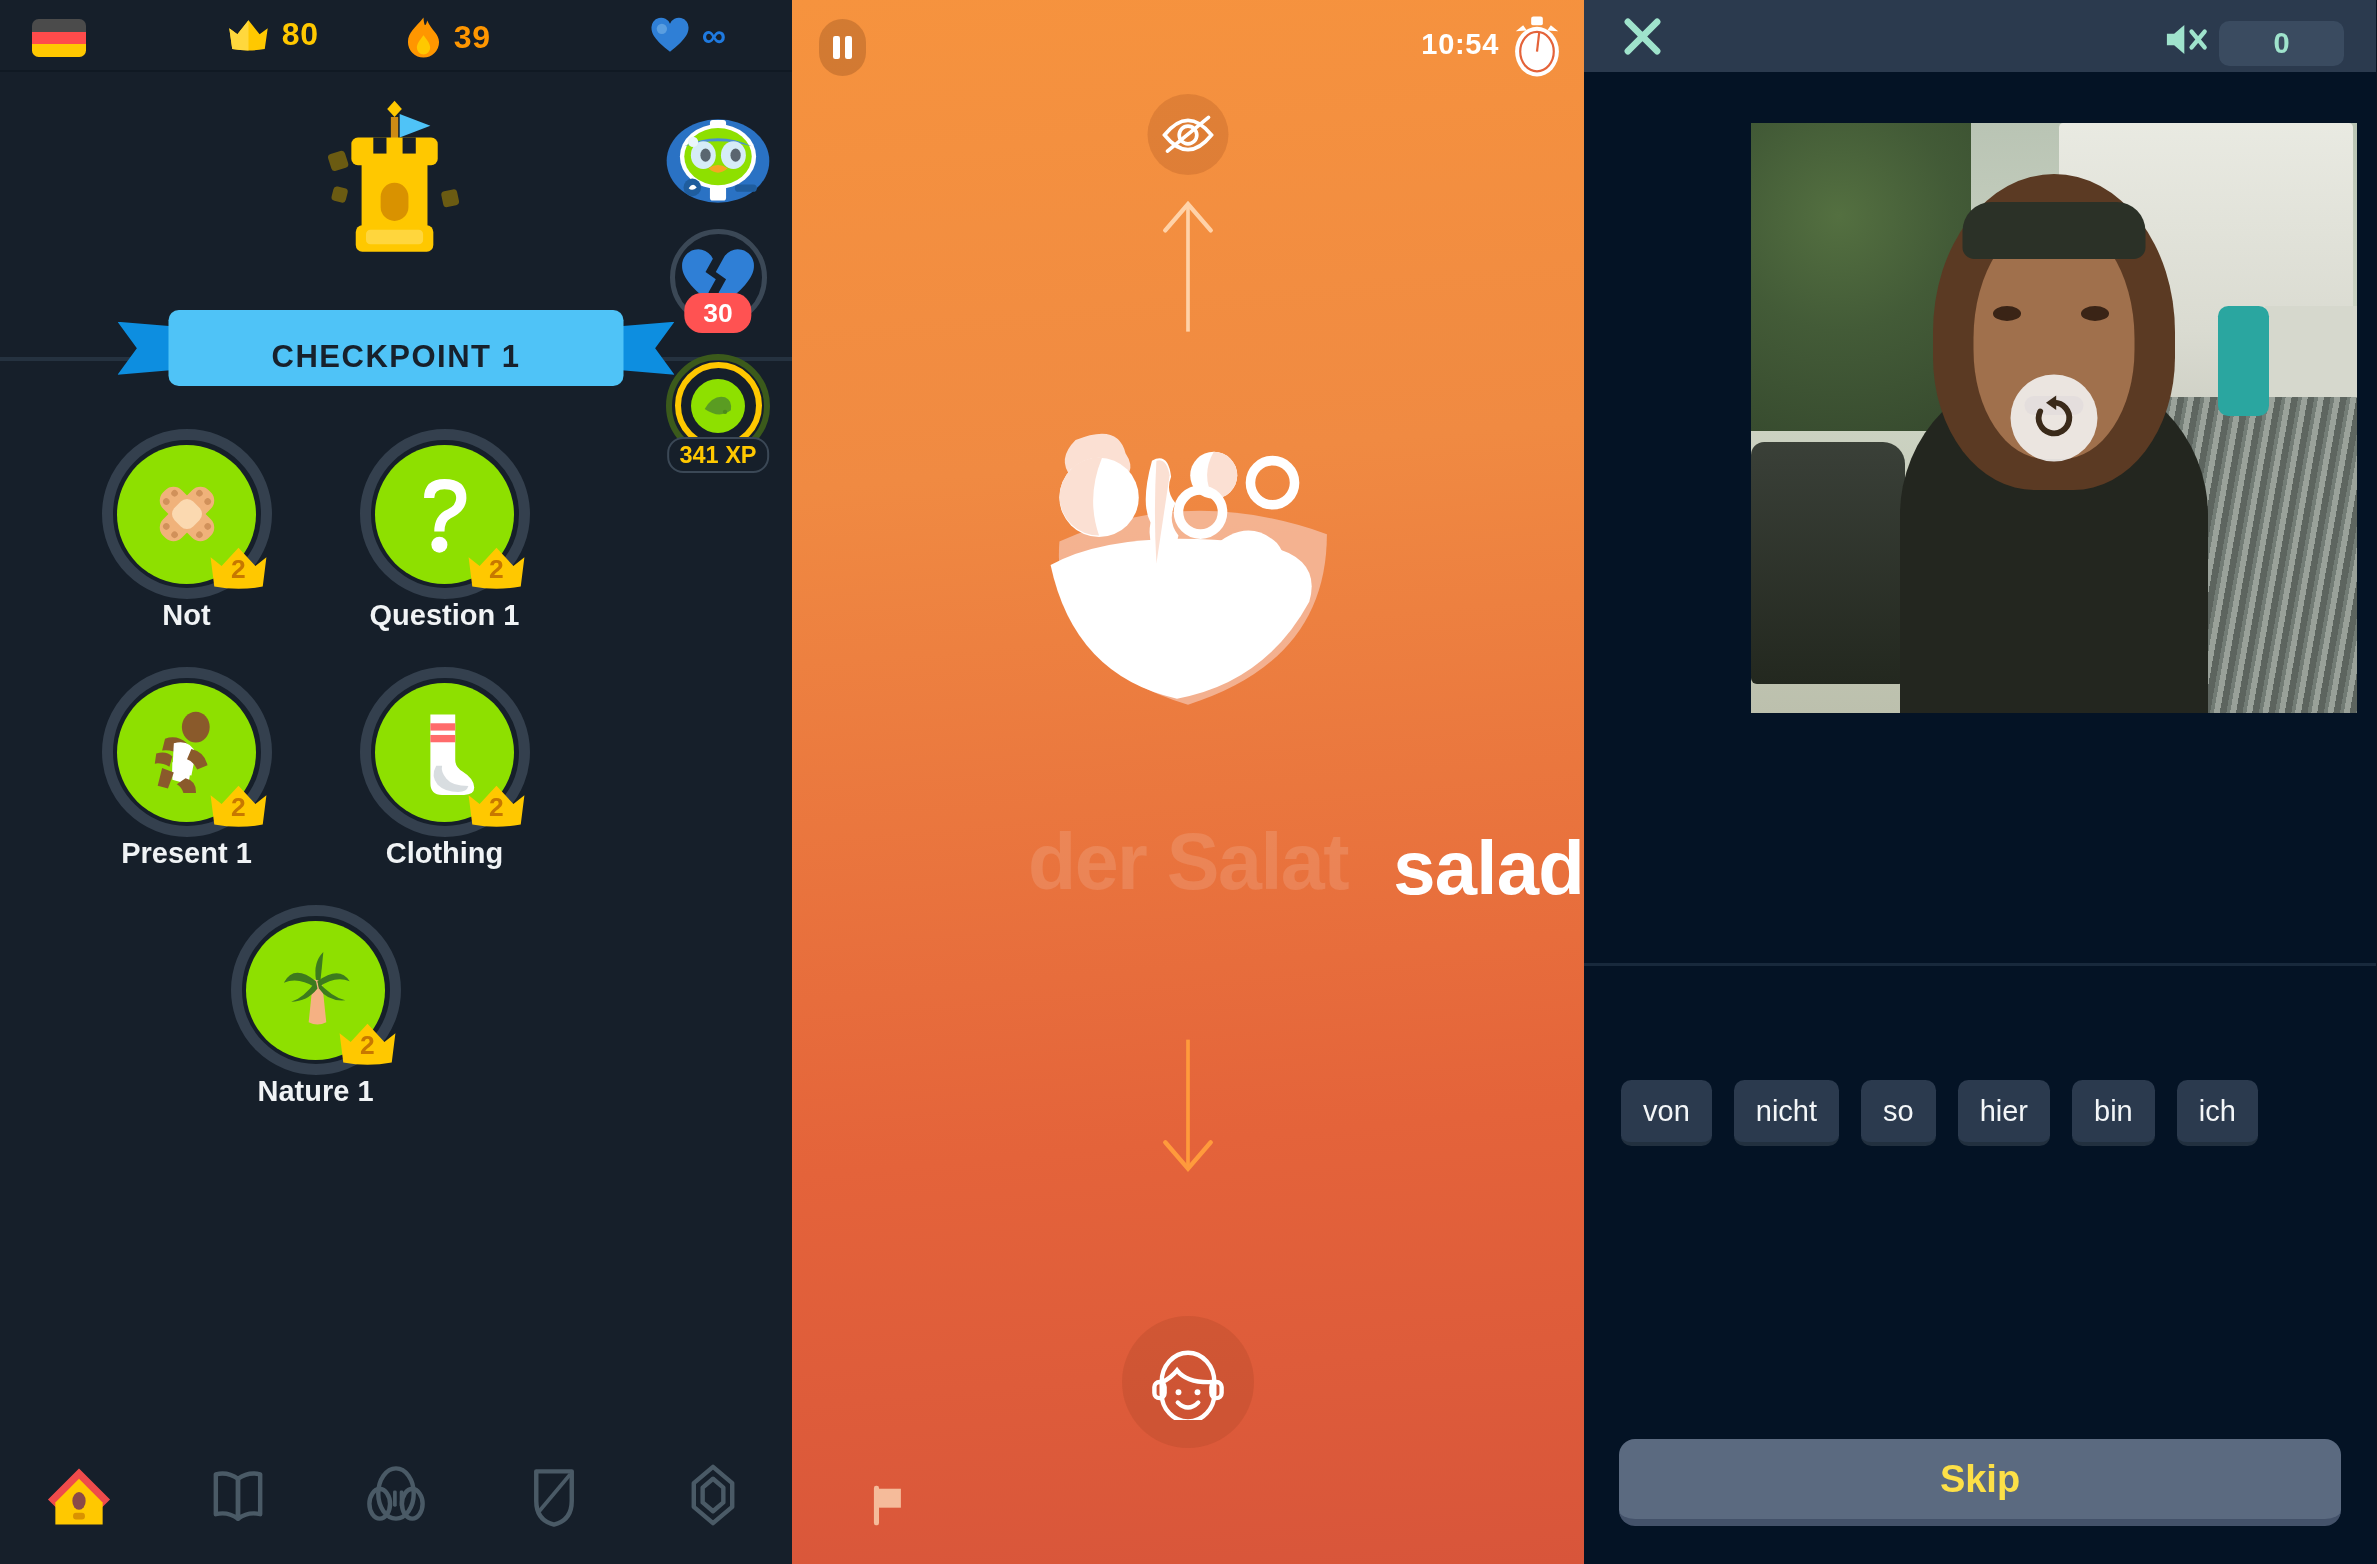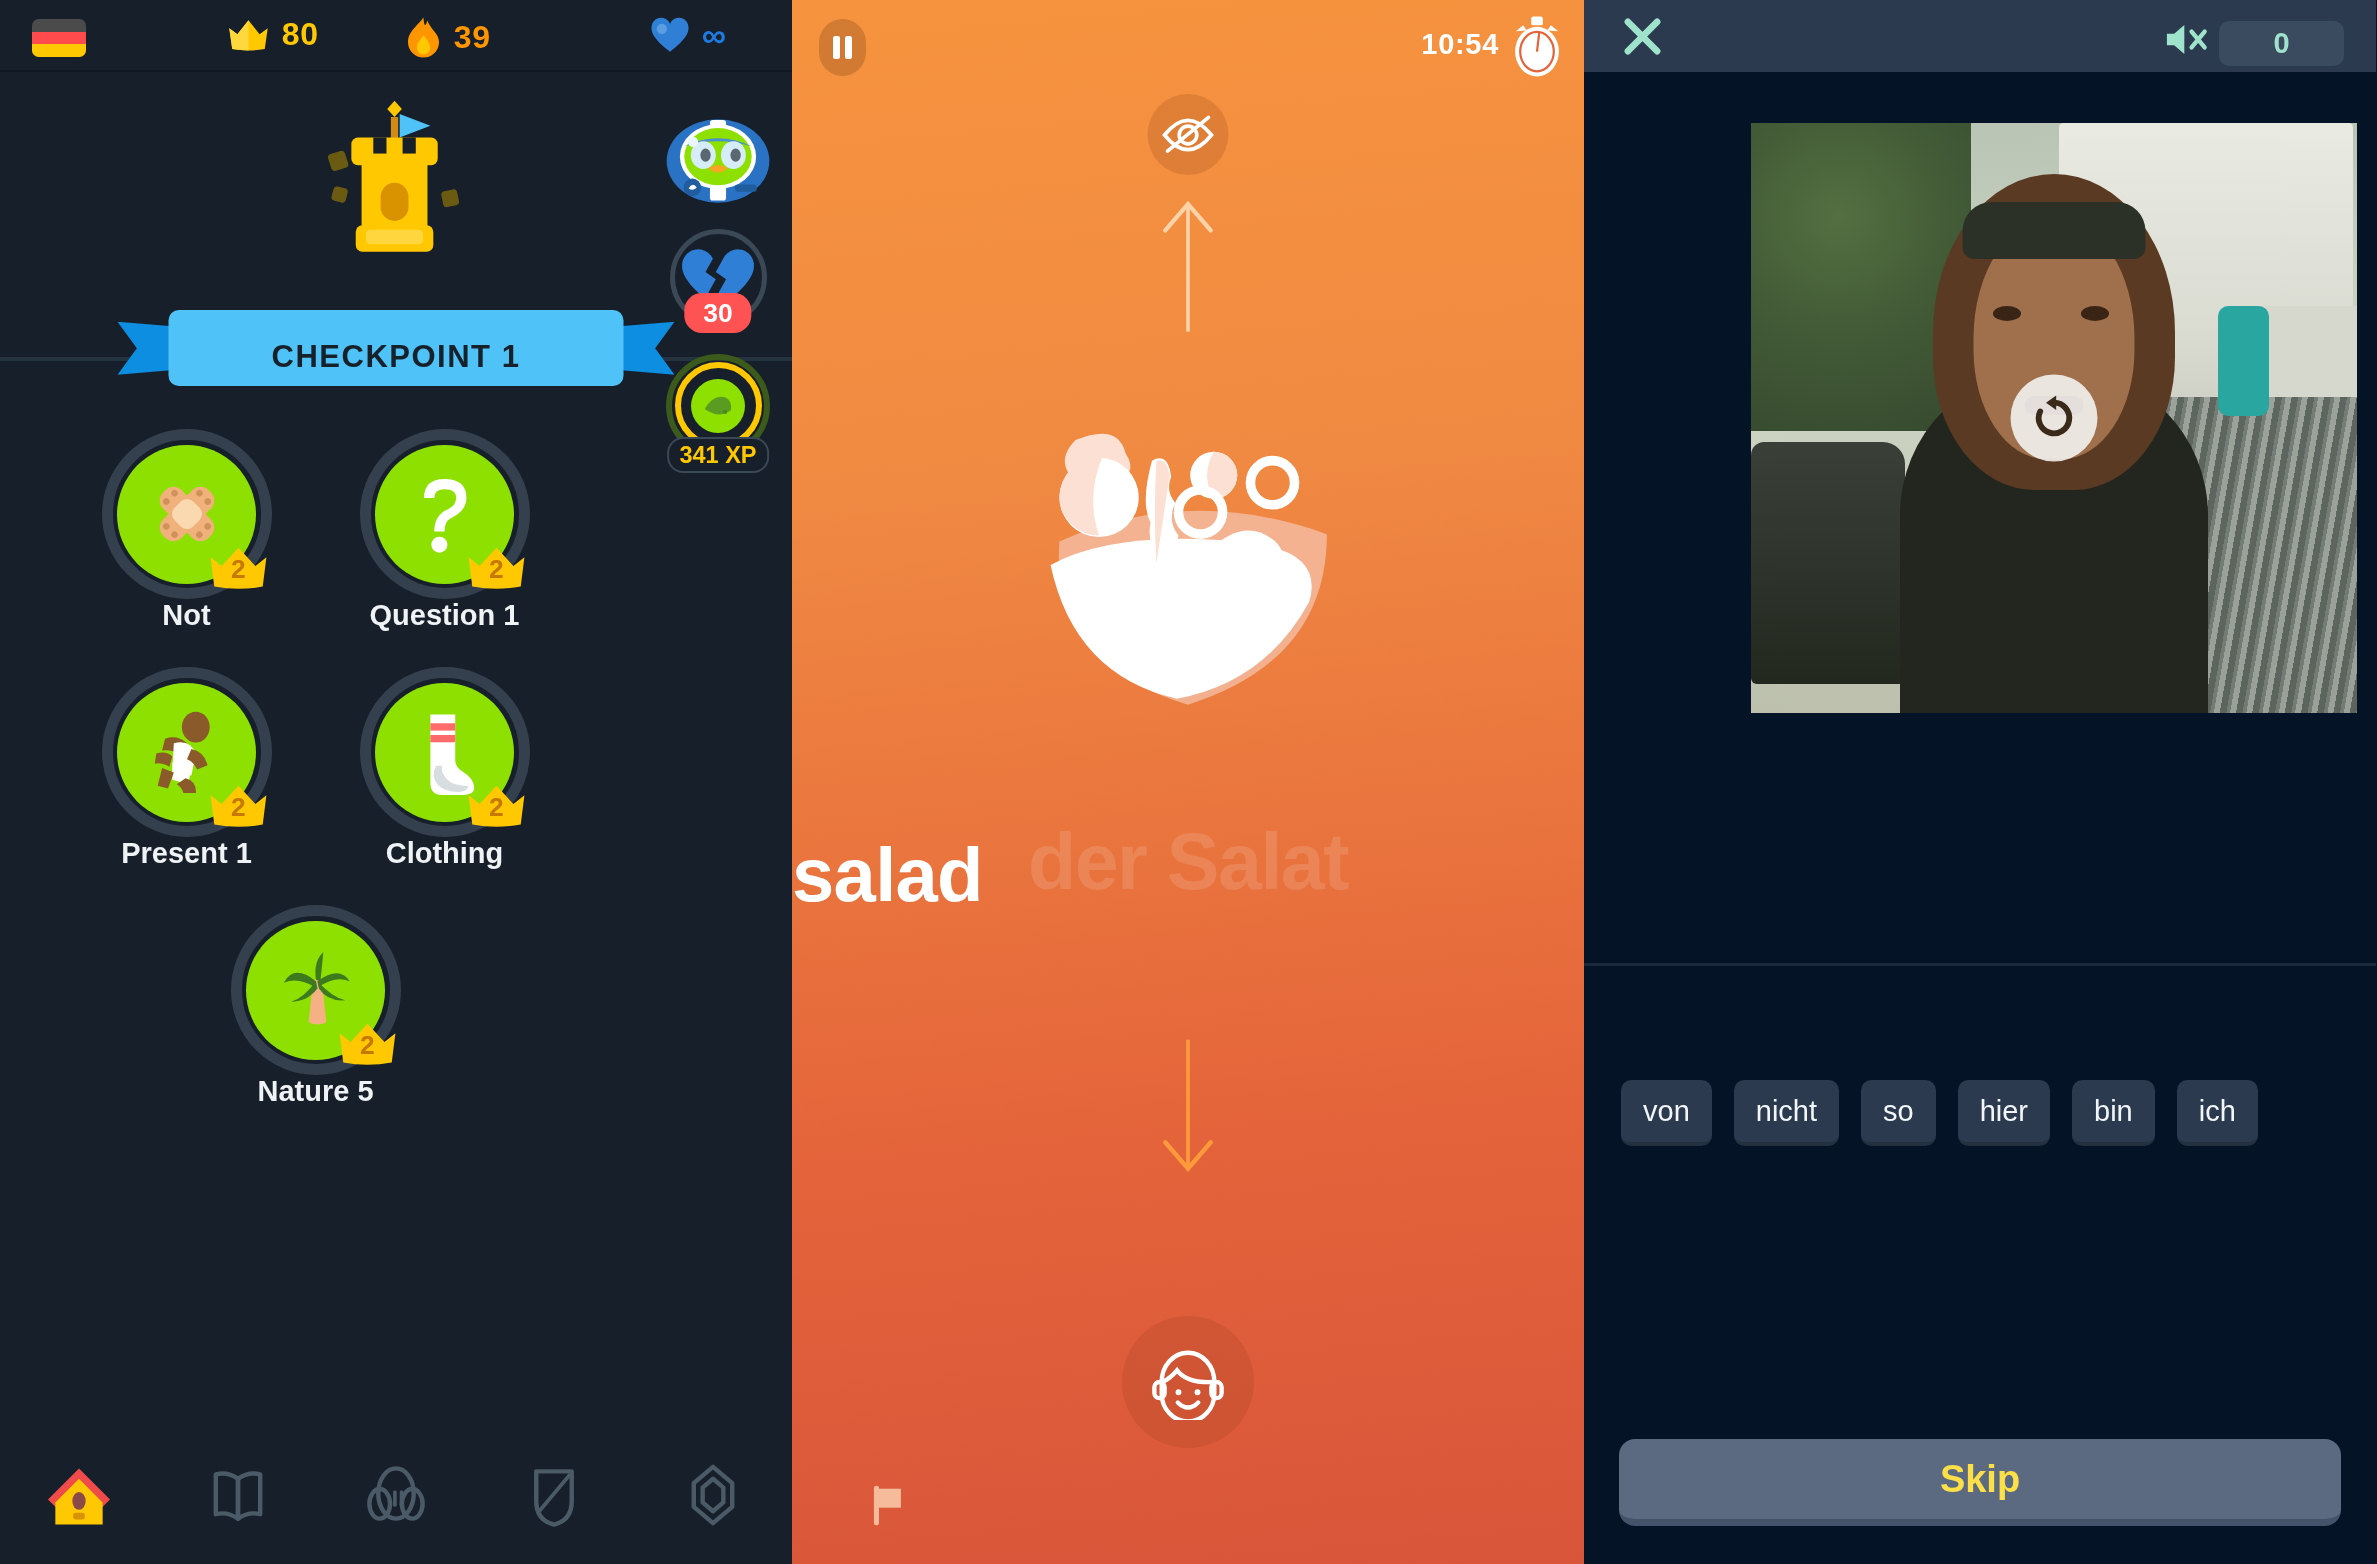--- a/index.html
+++ b/index.html
@@ -96,21 +96,21 @@
 
   .eyeoff { position:absolute; left:50%; transform:translateX(-50%); top:94px;
     width:81px; height:81px; border-radius:50%; background:rgba(150,70,25,.22);
     display:flex; align-items:center; justify-content:center; }
   .arrow-up { position:absolute; left:50%; transform:translateX(-50%); top:198px; }
   .salad-img { position:absolute; left:50%; transform:translateX(-50%); top:418px; }
   .word-layer { position:absolute; left:0; top:812px; width:792px; height:103px; }
   .word-ghost { position:absolute; left:0; top:0; width:792px; text-align:center;
     font-size:79px; font-weight:bold; color:rgba(255,255,255,.13); letter-spacing:-1.5px;
     line-height:100px; }
-  .word-main { position:absolute; left:0; top:13px; width:792px; text-align:left;
+  .word-main { position:absolute; left:0; top:6px; width:792px; text-align:right;
     font-size:76px; font-weight:bold; color:#fff; letter-spacing:-0.7px; line-height:100px; }
   .arrow-down { position:absolute; left:50%; transform:translateX(-50%); top:1038px; }
   .face-btn { position:absolute; left:50%; transform:translateX(-50%); bottom:116px;
     width:132px; height:132px; border-radius:50%; background:rgba(150,60,30,.20);
     display:flex; align-items:center; justify-content:center; }
   .flag-btn { position:absolute; left:79px; bottom:37px; }
 
   
   .right-panel { position:relative; width:792px; height:1564px; flex:0 0 792px; background:#041325; }
   .rp-top { position:absolute; top:0; left:0; width:792px; height:72px; background:#2b3a4e; }
@@ -381,21 +381,21 @@
                 <path d="M60 42 Q56 18 70 4 Q68 26 66 44Z" fill="#3d7a1e"></path>
               </svg>
             </div>
             <svg class="crown-badge" viewBox="0 0 88 64">
               <path d="M6 18 L21 30 L44 5 L67 30 L82 18 L77 58 Q44 64 11 58 Z" fill="#ffc800"></path>
             </svg>
             <div class="crown-badge">
               <span class="cnum">2</span>
             </div>
           </div>
-          <div class="skill-name">Nature 5</div>
+          <div class="skill-name">Nature 1</div>
         </div>
       </div>
     </div>
 
     <div class="bottomnav">
       <div class="nav-item">
         <svg width="68" height="68" viewBox="0 0 92 92">
           <path d="M46 10 L88 52 L76 64 L46 34 L16 64 L4 52Z" fill="#ef4b4b"></path>
           <path d="M46 24 L78 56 V86 H14 V56Z" fill="#ffc800"></path>
           <ellipse cx="46" cy="54" rx="9" ry="12" fill="#8a4a48"></ellipse>

